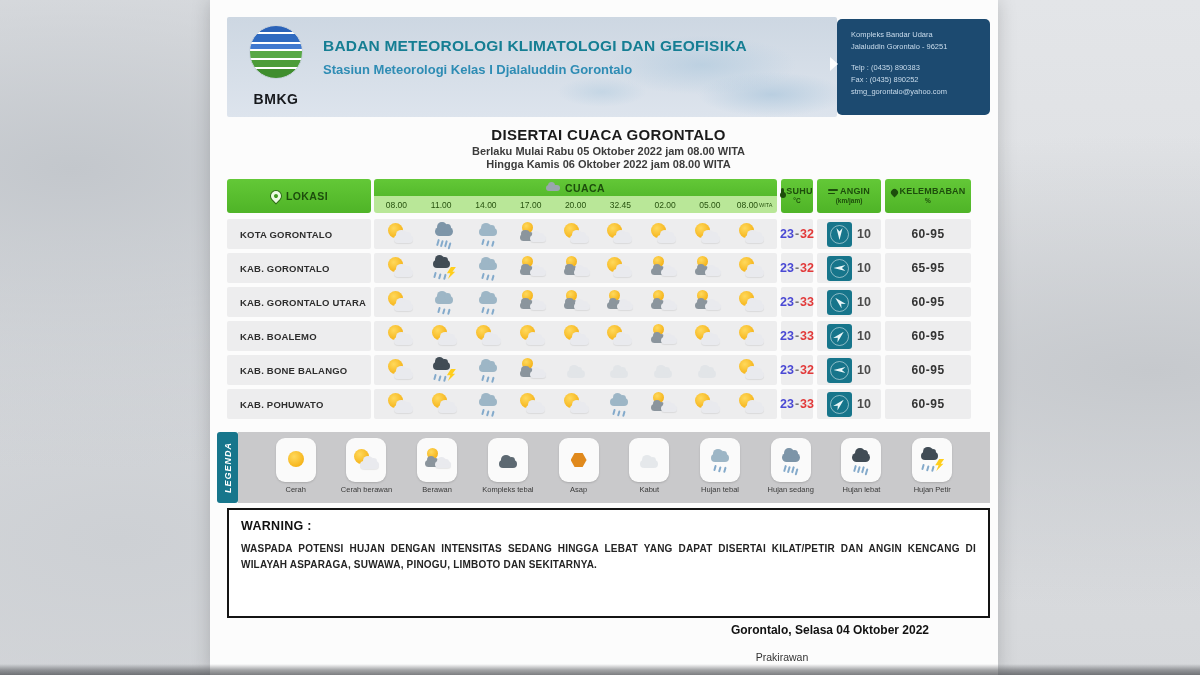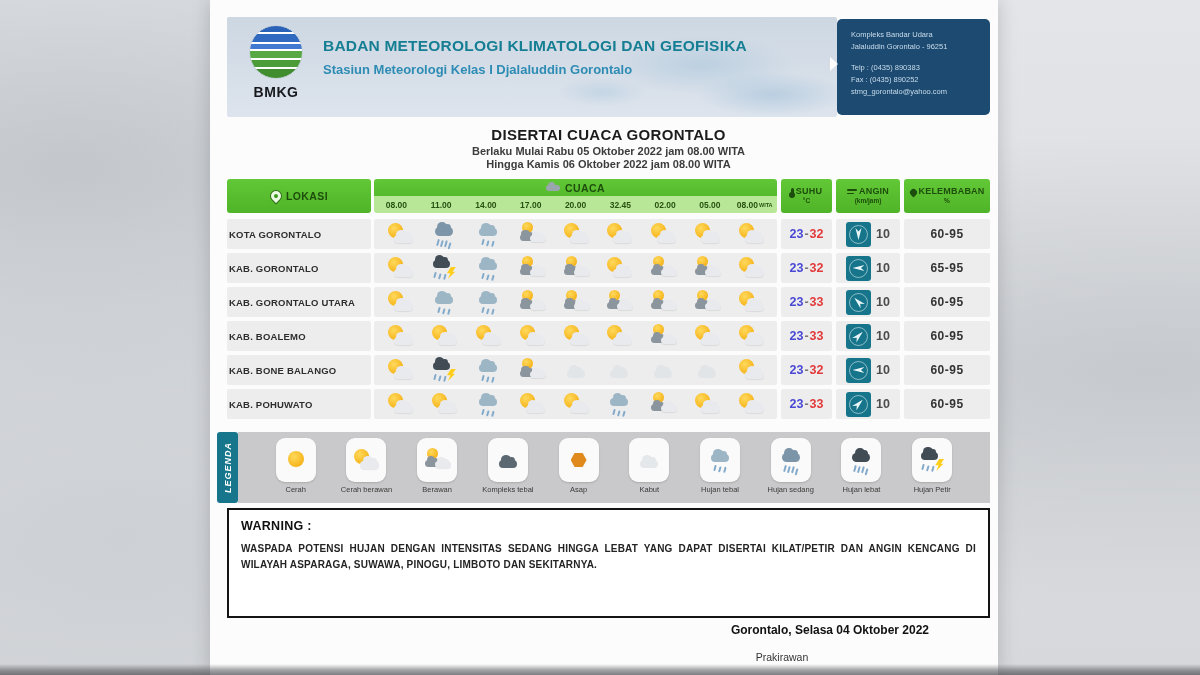--- a/index.html
+++ b/index.html
@@ -38,21 +38,21 @@
     width:54px; height:54px; border-radius:50%; margin:0 auto;
     background:linear-gradient(180deg,
       #2a62b8 0%, #2a62b8 12%, #ffffff 12%, #ffffff 16%,
       #2f6ac0 16%, #2f6ac0 30%, #ffffff 30%, #ffffff 34%,
       #4079cf 34%, #4079cf 45%, #ffffff 45%, #ffffff 49%,
       #58a846 49%, #58a846 61%, #ffffff 61%, #ffffff 65%,
       #4c9c39 65%, #4c9c39 79%, #ffffff 79%, #ffffff 83%,
       #3f8d2e 83%, #3f8d2e 100%);
     border:1px solid #c8d2dc;
   }
-  .logo-text { font-size:14px; font-weight:bold; color:#16181c; letter-spacing:.5px; margin-top:5px; }
+  .logo-text { font-size:14px; font-weight:bold; color:#16181c; letter-spacing:.5px; margin-top:12px; }
   .hdr-titles { position:absolute; left:96px; top:20px; width:500px; }
   .org-name { font-size:15.5px; font-weight:bold; color:#157e93; letter-spacing:.2px; }
   .station-name { font-size:13px; font-weight:bold; color:#2e8cb4; margin-top:7px; }
   .hdr-dark {
     width:153px; height:96px; margin-top:2px; position:relative;
     background:#1c4a70; border-radius:5px; padding:10px 10px 8px 14px;
     color:#c9dcec; font-size:7.5px; line-height:1.55;
   }
   .hdr-dark .notch {
     position:absolute; left:-7px; top:38px; width:0; height:0;
@@ -65,21 +65,21 @@
   .doc-title { position:absolute; left:17px; top:126px; width:763px; text-align:center;
     font-size:15px; font-weight:bold; color:#1b1b1b; letter-spacing:.3px; }
   .doc-sub1 { position:absolute; left:17px; top:145px; width:763px; text-align:center;
     font-size:11px; font-weight:bold; color:#3c3c3c; }
   .doc-sub2 { position:absolute; left:17px; top:158px; width:763px; text-align:center;
     font-size:11px; font-weight:bold; color:#3c3c3c; }
 
   
   .col-loc  { width:144px; margin-right:3px; }
   .col-icons{ width:403px; margin-right:4px; }
-  .col-temp { width:51px;  margin-right:4px; }
+  .col-temp { width:32px;  margin-right:4px; }
   .col-wind { width:64px;  margin-right:4px; }
   .col-hum  { width:86px; }
 
   .thead { position:absolute; left:17px; top:179px; width:763px; height:34px; display:flex; }
   .gcell {
     background:linear-gradient(#63c837,#4fb427);
     border-radius:3px; color:#1d4d0c; display:flex; align-items:center; justify-content:center;
     font-weight:bold;
   }
   .loc-head { font-size:10.5px; letter-spacing:.4px; gap:4px; }
@@ -91,41 +91,41 @@
     border-radius:50%; background:#3f9a1f; }
   .cuaca-col { display:flex; flex-direction:column;text-align:right; }
   .cuaca-title { height:17px; display:flex; align-items:center; justify-content:center; gap:5px;
     background:linear-gradient(#63c837,#55ba2c); border-radius:3px 3px 0 0;
     font-size:10.5px; font-weight:bold; color:#1d4d0c; letter-spacing:.4px; }
   .mini-cloud { position:relative; width:14px; height:6px; background:#9aa6ae; border-radius:4px; }
   .mini-cloud::before { content:""; position:absolute; left:2px; top:-3px; width:7px; height:7px;
     border-radius:50%; background:inherit; }
   .times-row { height:17px; display:flex; background:#b9e798; border-radius:0 0 3px 3px; }
   .time-cell { flex:1; display:flex; align-items:center; justify-content:center;
-    font-size:8.5px; font-weight:bold; color:#27520f; }
+    font-size:8.5px; font-weight:normal; color:#27520f; }
   .wita { font-size:5.5px; margin-left:1px; }
   .unit-head { flex-direction:column; line-height:1.1; }
   .unit-label { font-size:9px; letter-spacing:.2px; display:flex; align-items:center; gap:2px; }
   .unit-sub { font-size:6.5px; }
   .th-glyph { width:3px; height:8px; background:#1d4d0c; border-radius:2px; position:relative; }
   .th-glyph::after { content:""; position:absolute; left:-1.5px; bottom:-2px; width:6px; height:6px;
     border-radius:50%; background:#1d4d0c; }
   .wind-glyph { width:10px; height:8px; position:relative; }
   .wind-glyph::before, .wind-glyph::after { content:""; position:absolute; left:0; height:1.5px;
     background:#1d4d0c; border-radius:1px; }
   .wind-glyph::before { top:1px; width:10px; }
   .wind-glyph::after { top:4.5px; width:7px; }
   .drop-glyph { width:7px; height:7px; background:#1d4d0c; border-radius:50% 50% 50% 0;
     transform:rotate(-45deg); }
 
   
   .rows { position:absolute; left:17px; top:219px; width:763px; }
   .trow { display:flex; height:30px; margin-bottom:4px; }
   .cell { background:#ededee; border-radius:2px; display:flex; align-items:center; }
-  .loc-cell { font-size:9.5px; font-weight:bold; color:#2e2e2e; padding-left:2px; letter-spacing:.2px; }
+  .loc-cell { font-size:9.5px; font-weight:bold; color:#2e2e2e; padding-left:13px; letter-spacing:.2px; }
   .icons-cell { justify-content:space-between; padding:0 6px; }
   .icon-slot { width:40px; display:flex; justify-content:center; }
   .temp-cell { justify-content:center; font-size:12.5px; font-weight:bold; }
   .t-min { color:#4a49d4; } .t-dash { color:#777; margin:0 1px; } .t-max { color:#e23a3a; }
   .wind-cell { justify-content:center; gap:5px; }
   .windbox { width:25px; height:25px; background:#17758b; border-radius:3px; position:relative;
     display:flex; align-items:center; justify-content:center; }
   .windbox::before { content:""; position:absolute; inset:3px; border:1px solid rgba(255,255,255,.5);
     border-radius:50%; }
   .dart { width:9px; height:12px; background:#eaf6f8;

